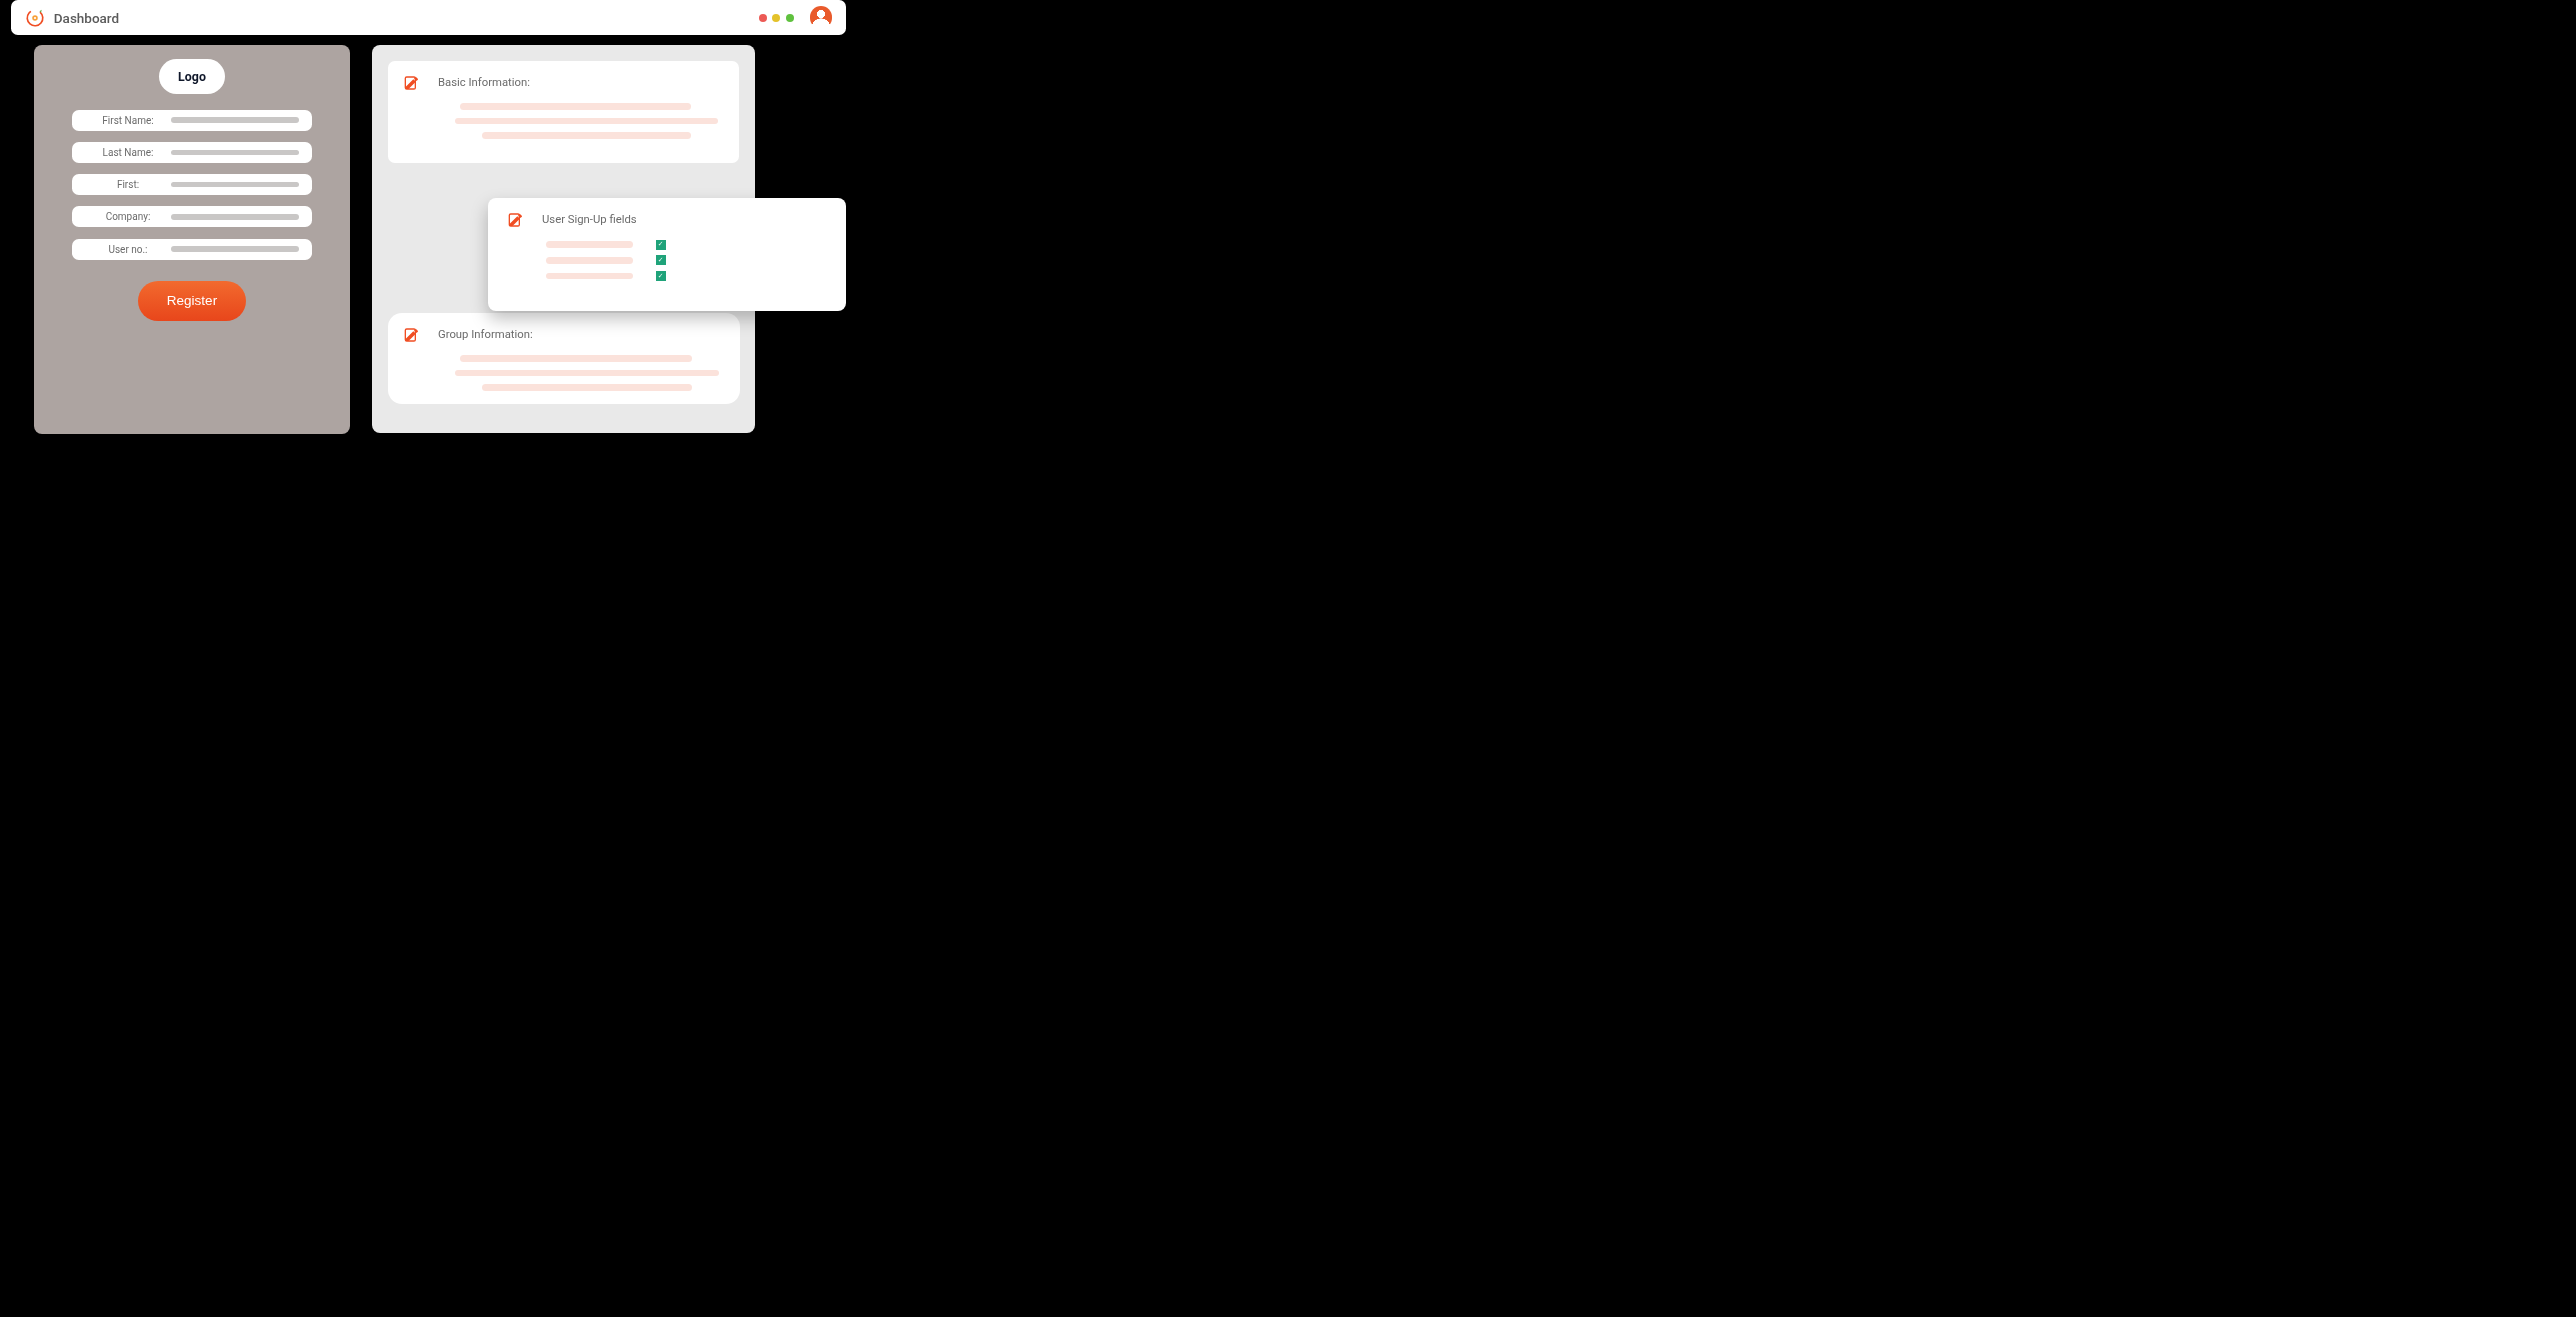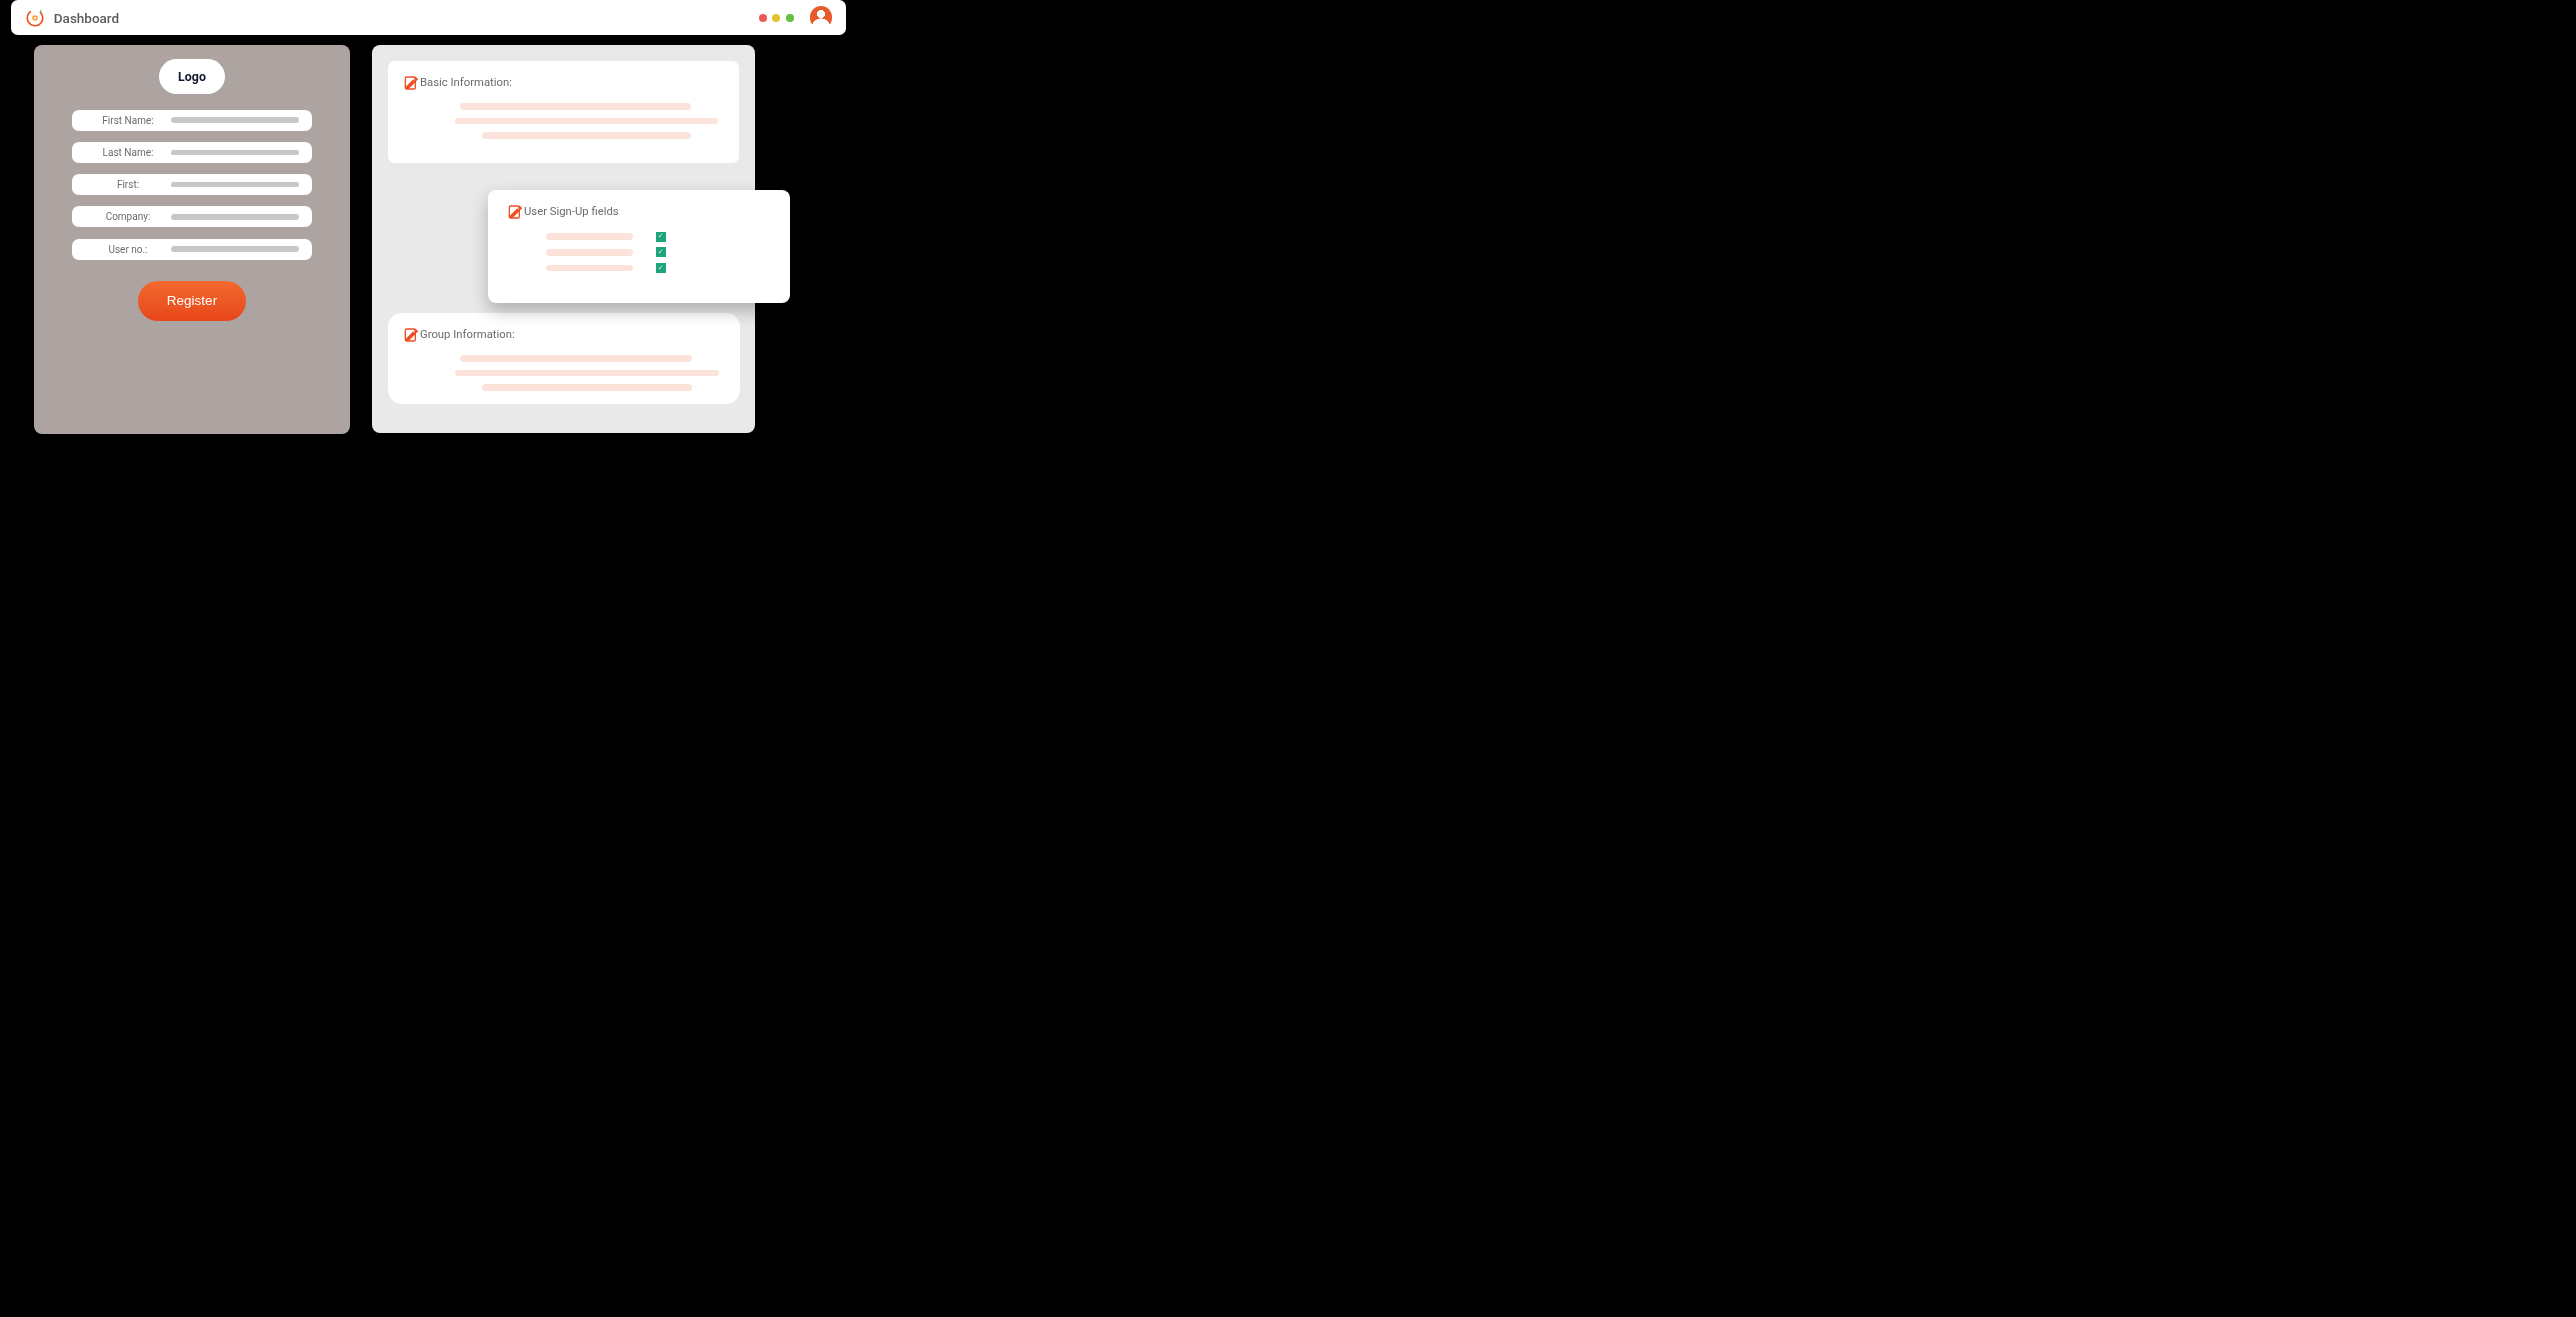--- a/index.html
+++ b/index.html
@@ -127,37 +127,37 @@
   }
   .card {
     background: #fff;
     border-radius: 6.8px;
     padding: 13.5px 16px 16px;
     margin-bottom: 16px;
   }
   .card-header {
     display: flex;
     align-items: center;
-    gap: 0;
+    gap: 18px;
     margin-bottom: 12.4px;
   }
   .edit-icon { width: 16px; height: 16px; color: #f04e23; flex-shrink:0;}
   .card-title { color: #6b6b6b; font-size: 11.3px; }
   .card-body-lines { padding-left: 51px; }
   .line { height: 6.8px; border-radius: 563px; background: #fbe2db; margin-bottom: 8px; }
   .line.short { width: 86%; margin-left: 2%;}
   .line.full { width: 98%; }
   .line.mid { width: 78%; margin-left: 10%;}
 
   
   .float-card {
     position: absolute;
-    top: 190px;
+    top: 198px;
     left: 488px;
-    width: 302px;
+    width: 358px;
     height: 113px;
     background: #fff;
     border-radius: 8px;
     box-shadow: 0 8px 17px rgba(0,0,0,0.25);
     padding: 13.5px 20px;
   }
   .check-list { padding-left: 38px; }
   .check-row { display: flex; align-items: center; gap: 22.6px; margin-bottom: 5.6px; }
   .short-line { width: 87px; height: 6.8px; background: #fbe2db; border-radius: 563px; }
   .checkbox {

